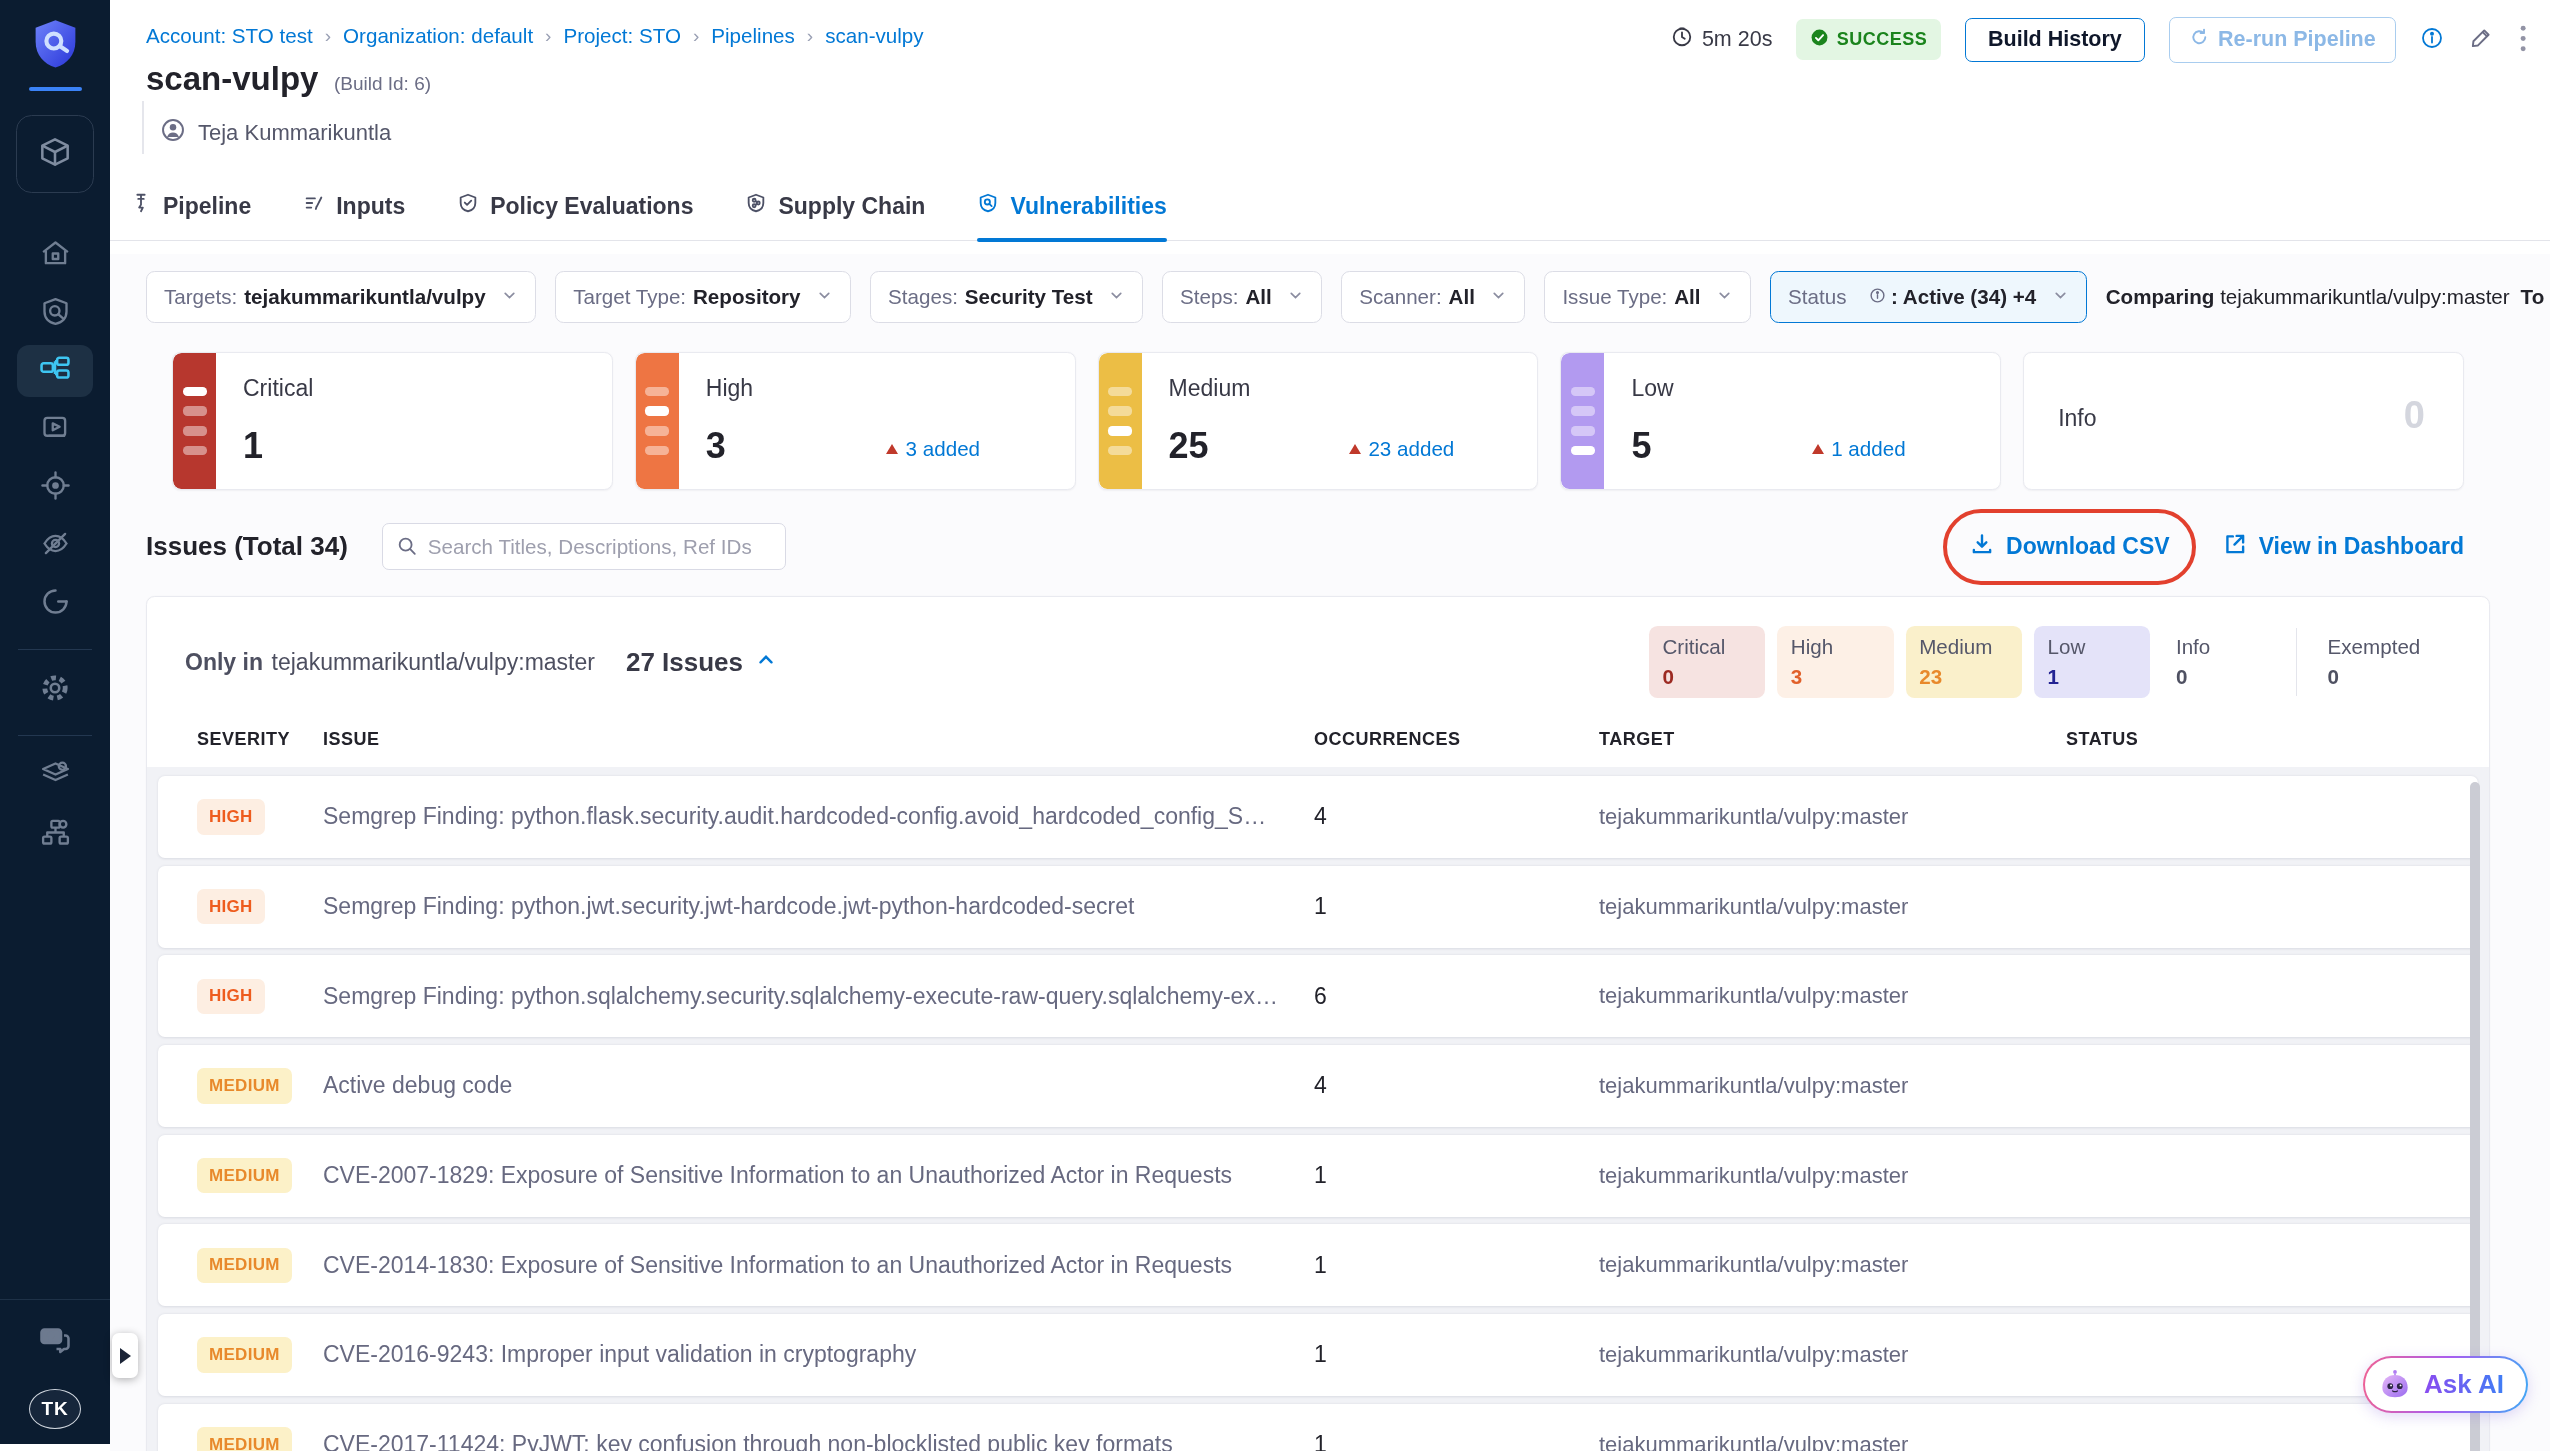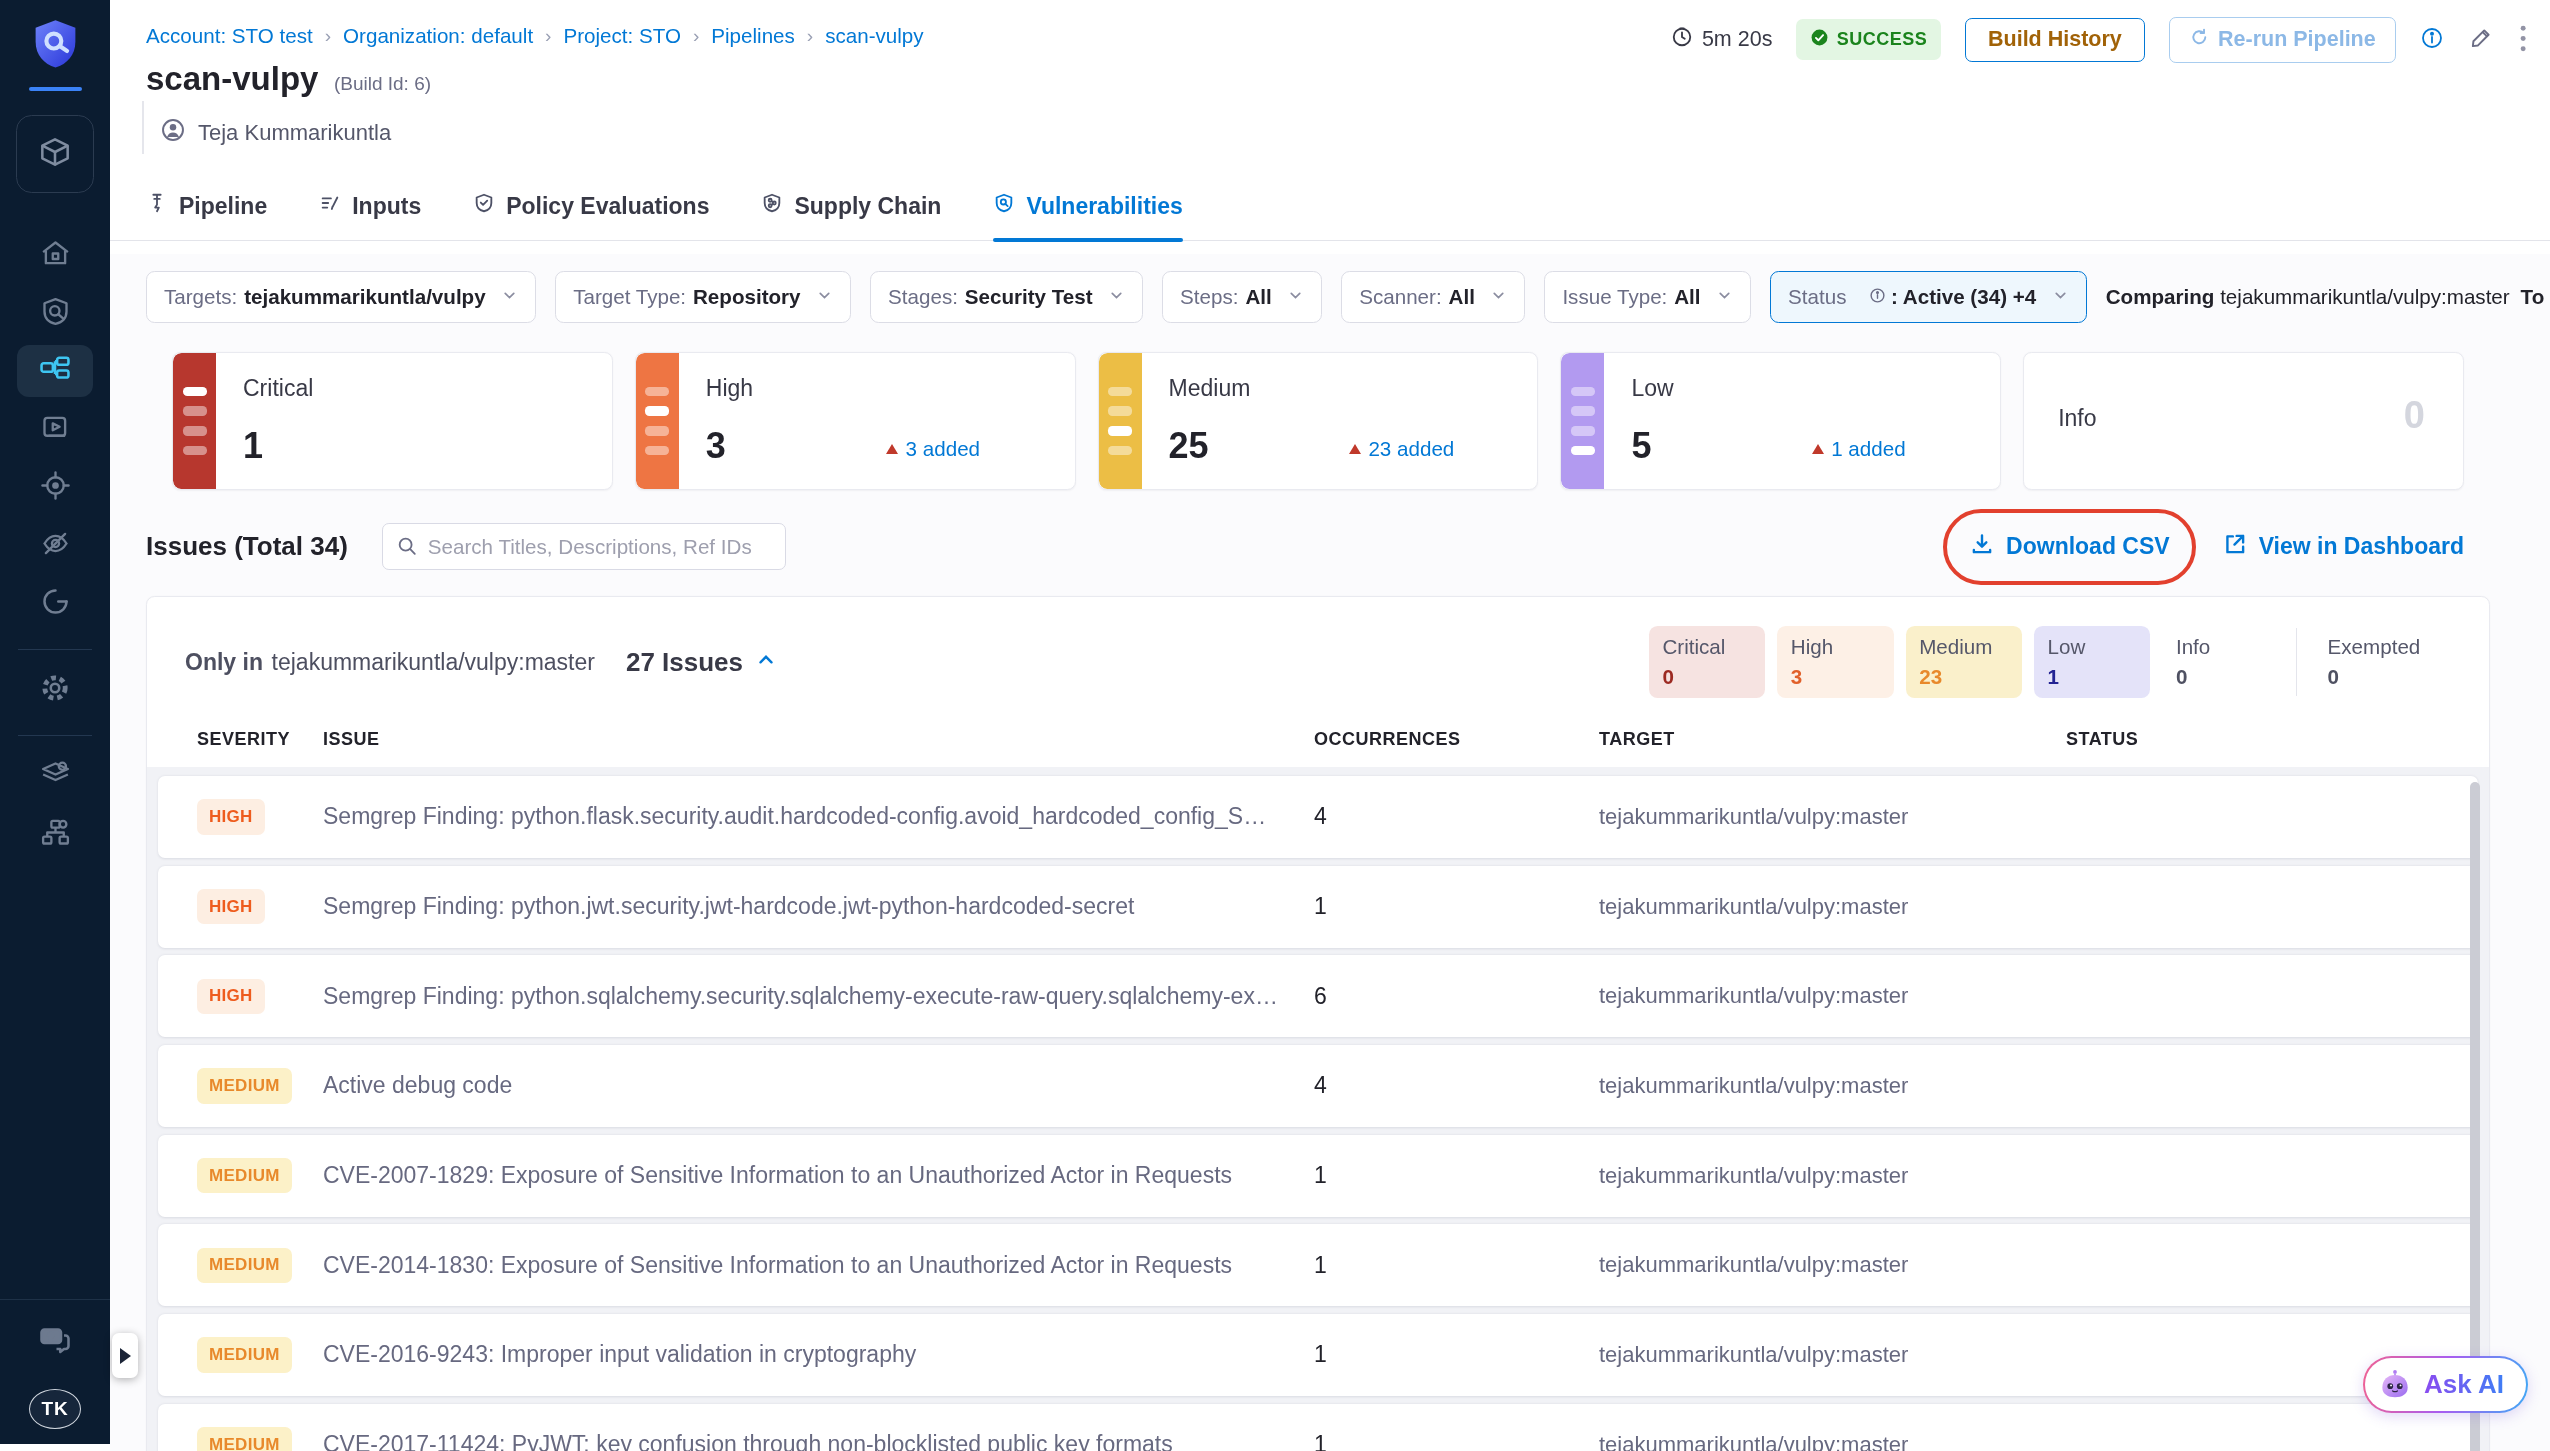--- a/index.html
+++ b/index.html
@@ -22,30 +22,30 @@
 
   
   .main{position:absolute;left:110px;top:0;right:0;bottom:0;}
   .topbar{position:absolute;left:0;top:0;right:0;height:172px;background:#fff;}
   .breadcrumb{position:absolute;left:36px;top:24px;display:flex;align-items:center;gap:12px;font-size:20.6px;color:#0278d5;}
   .crumb{cursor:pointer;}
   .crumb-sep{color:#9aa0b4;font-size:19px;}
   .top-controls{position:absolute;right:22px;top:17px;display:flex;align-items:center;gap:24px;}
   .duration{display:flex;align-items:center;gap:8.6px;font-size:21.5px;color:#383946;}
   .status-badge{display:flex;align-items:center;gap:7.7px;background:#e3f6e3;color:#1b841d;font-size:18px;font-weight:bold;letter-spacing:0.5px;padding:8.6px 13.7px;border-radius:6.9px;}
-  .btn-outline{border:1.7px solid #0278d5;color:#a16207;background:#fff;border-radius:6.9px;font-size:21.5px;font-weight:bold;padding:8.6px 22px;}
+  .btn-outline{border:1.7px solid #0278d5;color:#0f172a;background:#fff;border-radius:6.9px;font-size:21.5px;font-weight:bold;padding:8.6px 22px;}
   .btn-disabled{border:1.7px solid #a9cdef;color:#8cb8e6;background:#fff;border-radius:6.9px;font-size:21.5px;font-weight:bold;padding:8.6px 19px;display:flex;align-items:center;gap:8.6px;}
   .title-row{position:absolute;left:36px;top:60px;display:flex;align-items:baseline;gap:15.5px;}
   .page-title{font-size:33px;font-weight:bold;color:#22222a;}
   .build-id{font-size:19px;color:#6b6d85;}
   .user-vline{position:absolute;left:32px;top:101px;width:1.7px;height:53px;background:#e5e6ec;}
   .user-row{position:absolute;left:50px;top:117px;display:flex;align-items:center;gap:12px;font-size:22px;color:#55576a;}
 
   
-  .tabs{position:absolute;left:0;top:172px;right:0;height:69px;background:#fff;border-bottom:1.7px solid #e3e4ea;display:flex;align-items:center;gap:52px;padding-left:36px;box-sizing:border-box;}
+  .tabs{position:absolute;left:0;top:172px;right:0;height:69px;background:#fff;border-bottom:1.7px solid #e3e4ea;display:flex;align-items:center;gap:52px;padding-left:20px;box-sizing:border-box;}
   .tab{position:relative;height:69px;display:flex;align-items:center;gap:11px;font-size:23px;color:#383946;font-weight:bold;}
   .tab svg{color:#4d5166;}
   .tab.active{color:#0278d5;}
   .tab.active svg{color:#0278d5;}
   .tab.active::after{content:"";position:absolute;left:0;right:0;bottom:-1.7px;height:4.3px;background:#0278d5;border-radius:2.6px;}
 
   
   .content{position:absolute;left:0;top:242px;right:0;bottom:0;background:#fbfbfd;margin-top:12px;}
   .filters{display:flex;align-items:center;gap:19px;padding:17px 60px 0 36px;}
   .pill{display:flex;align-items:center;background:#fff;border:1.7px solid #dcdde6;border-radius:8.6px;height:50px;padding:0 17px;font-size:20.6px;white-space:nowrap;}

